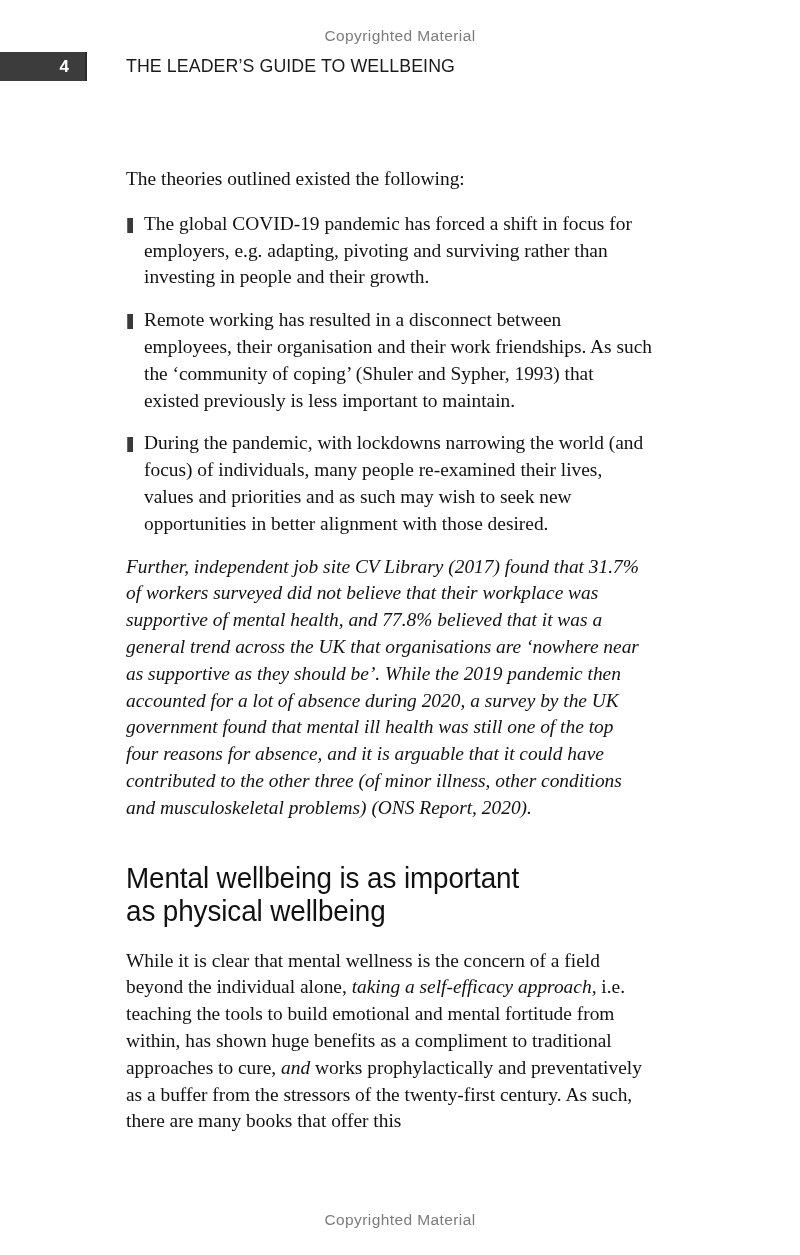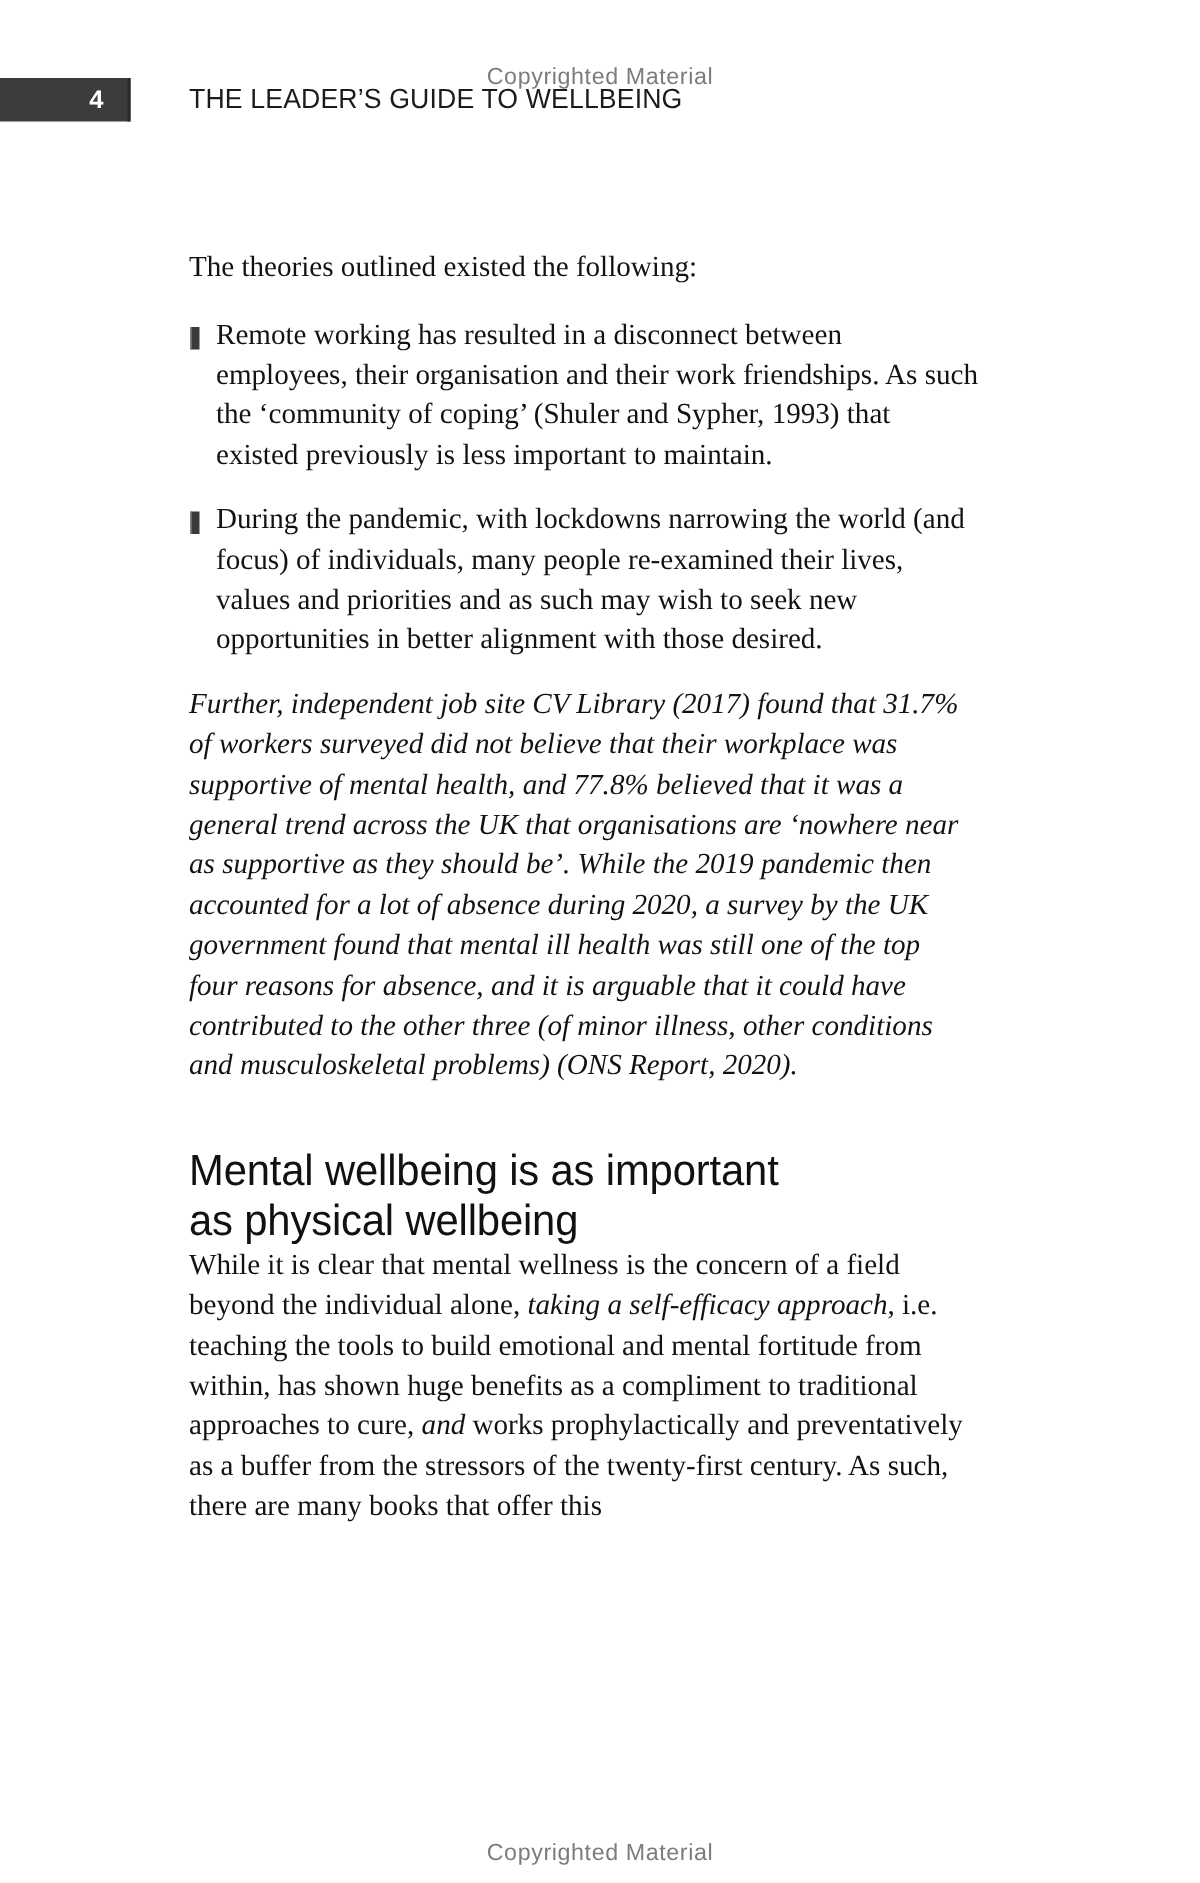--- a/index.html
+++ b/index.html
@@ -22,21 +22,20 @@
   
   .watermark {
     position: absolute;
     left: 0;
     width: 800px;
     text-align: center;
     font-family: "Liberation Sans", sans-serif;
     font-size: 15.5px;
     letter-spacing: 0.4px;
     color: #7c7c7c;
-    margin-top: 16px;
   }
   #watermark-top  { top: 27px; }
   #watermark-bottom { top: 1211px; }
 
   
   #page-number-block {
     position: absolute;
     left: 0;
     top: 52px;
     width: 87px;
@@ -120,40 +119,44 @@
     font-weight: normal;
     font-size: 29px;
     line-height: 33px;
     letter-spacing: -0.1px;
     color: #111111;
     width: 430px;
     transform: scaleX(0.96);
     transform-origin: left center;
   }
 
-  #para-final { width: 528px; }
+  #para-final { margin-top: 20px; width: 528px; }
 </style>
 </head>
 <body>
 
 <div id="page">
 
   <div class="watermark" id="watermark-top">Copyrighted Material</div>
 
   <div id="page-number-block">
     <span id="page-number">4</span>
   </div>
 
   <div id="running-head">THE LEADER’S GUIDE TO WELLBEING</div>
 
   <div id="content">
 
     <p class="body" id="intro-line">The theories outlined existed the following:</p>
 
     <ul class="bullets">
+      <li>
+        <span class="marker"></span>
+        <span>The global COVID-19 pandemic has forced a shift in focus for employers, e.g. adapting, pivoting and surviving rather than investing in people and their growth.</span>
+      </li>
       <li>
         <span class="marker"></span>
         <span>Remote working has resulted in a disconnect between employees, their organisation and their work friendships. As such the ‘community of coping’ (Shuler and Sypher, 1993) that existed previously is less important to maintain.</span>
       </li>
       <li>
         <span class="marker"></span>
         <span>During the pandemic, with lockdowns narrowing the world (and focus) of individuals, many people re-examined their lives, values and priorities and as such may wish to seek new opportunities in better alignment with those desired.</span>
       </li>
     </ul>
 

